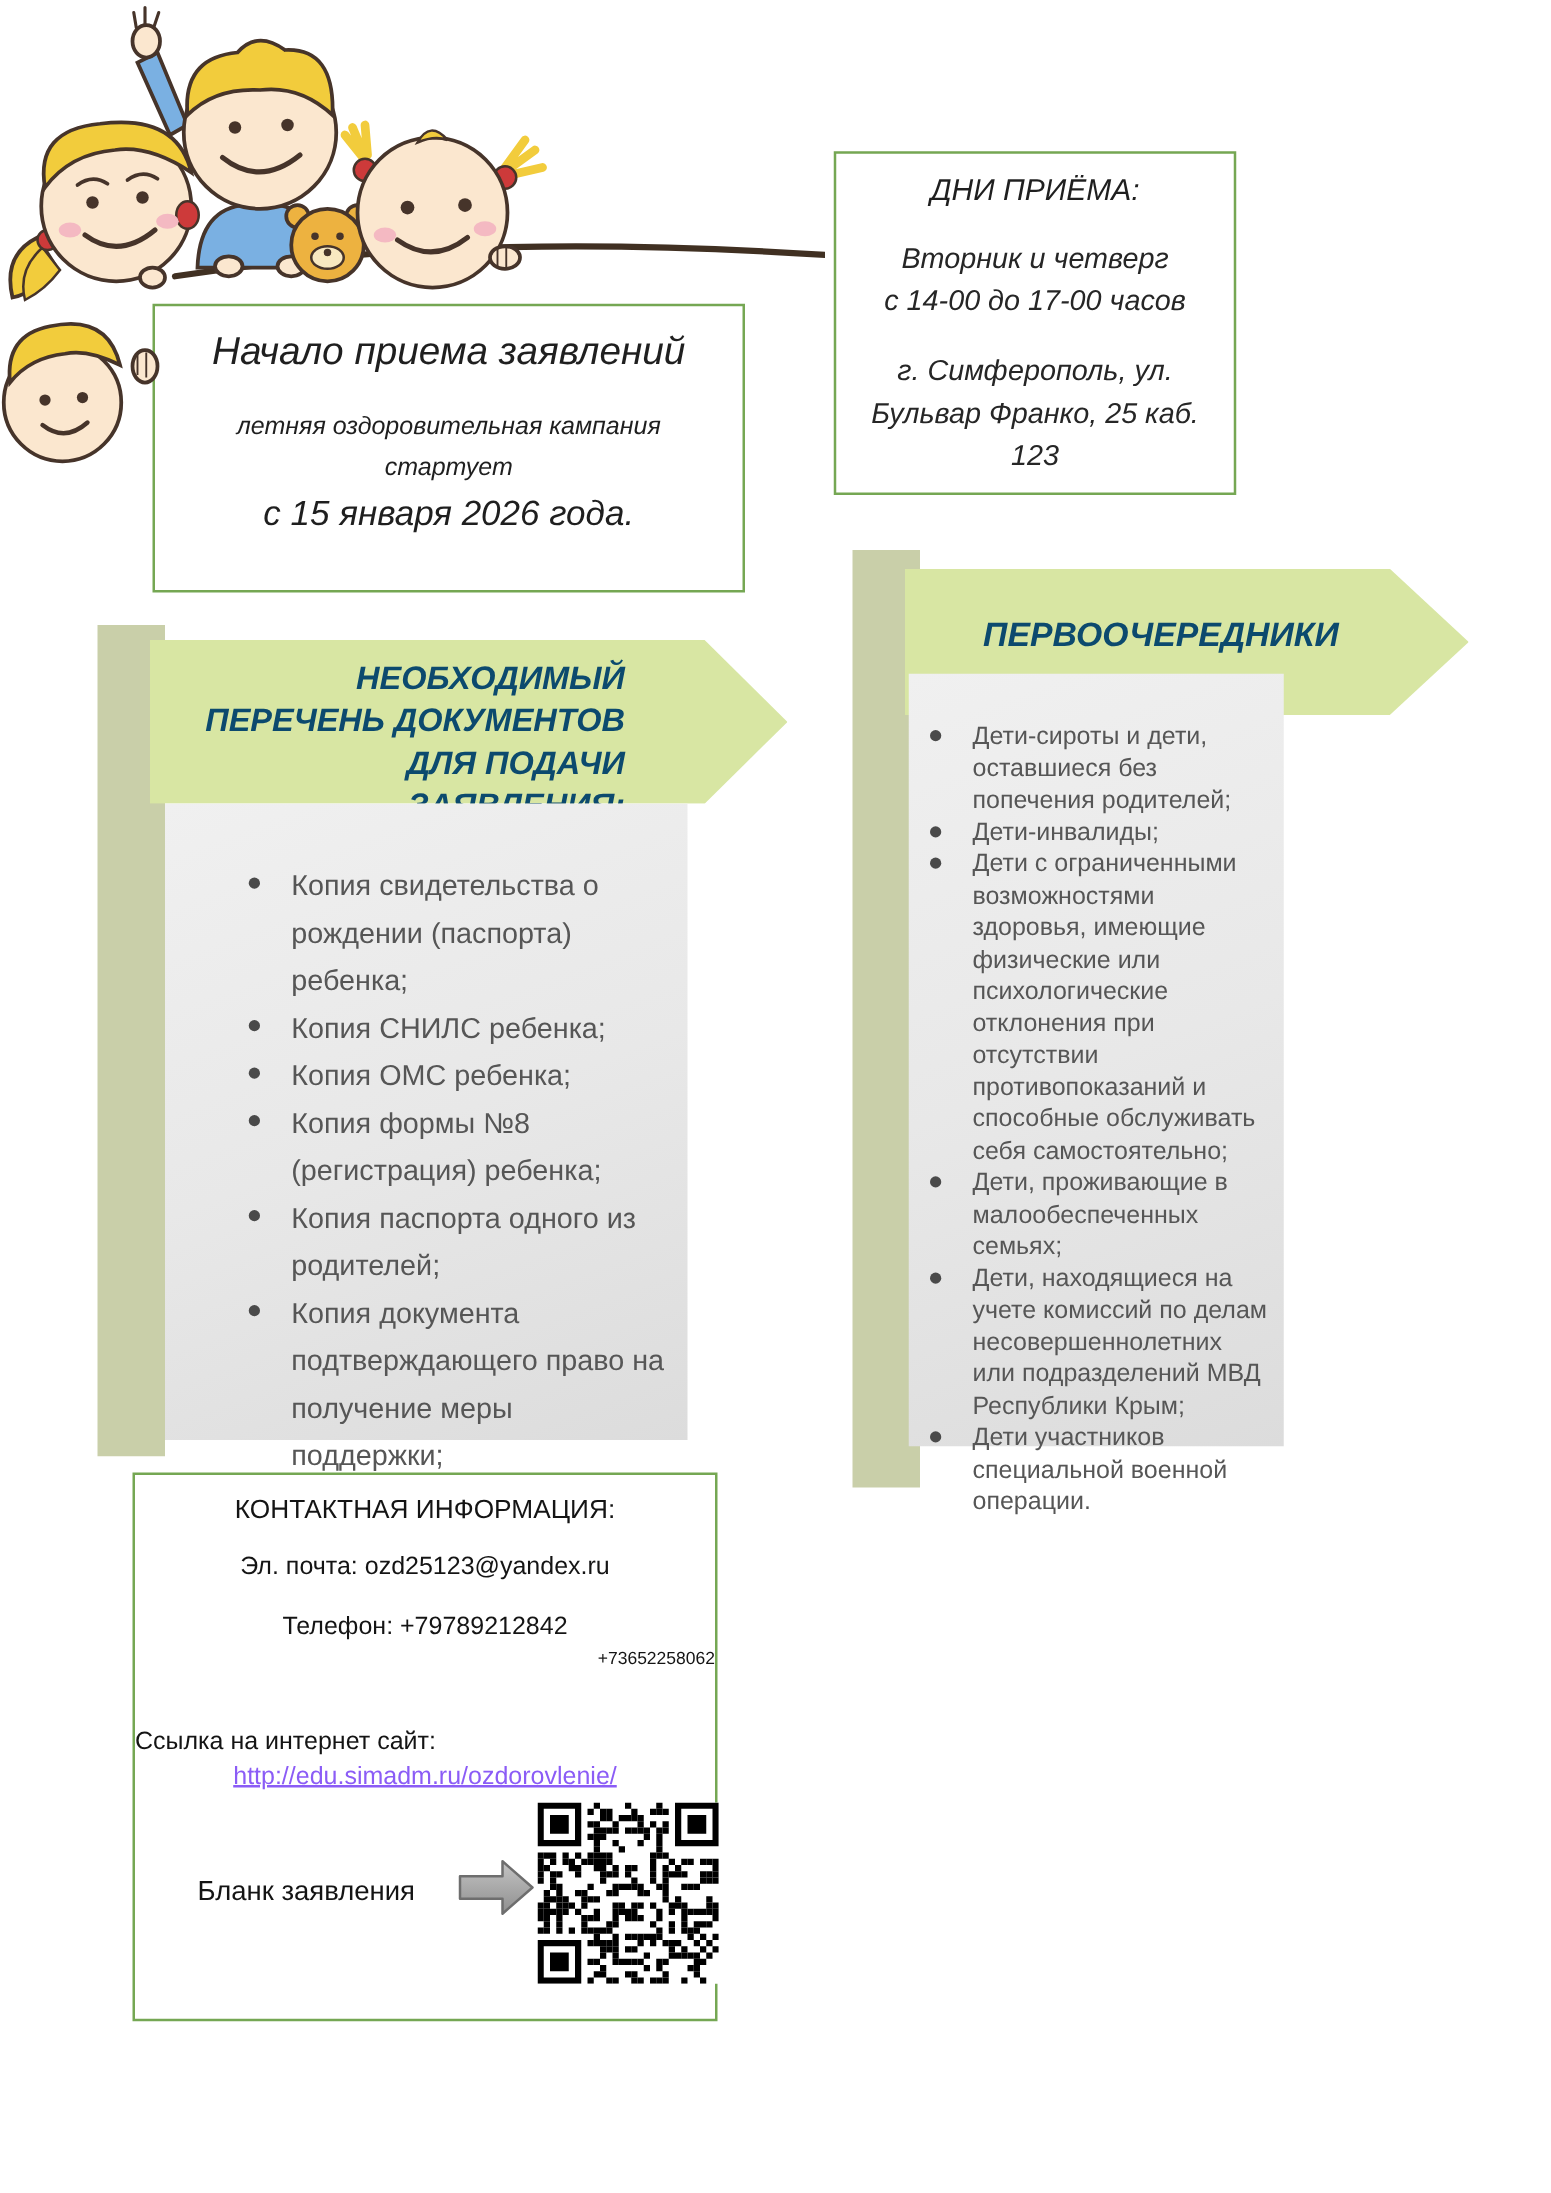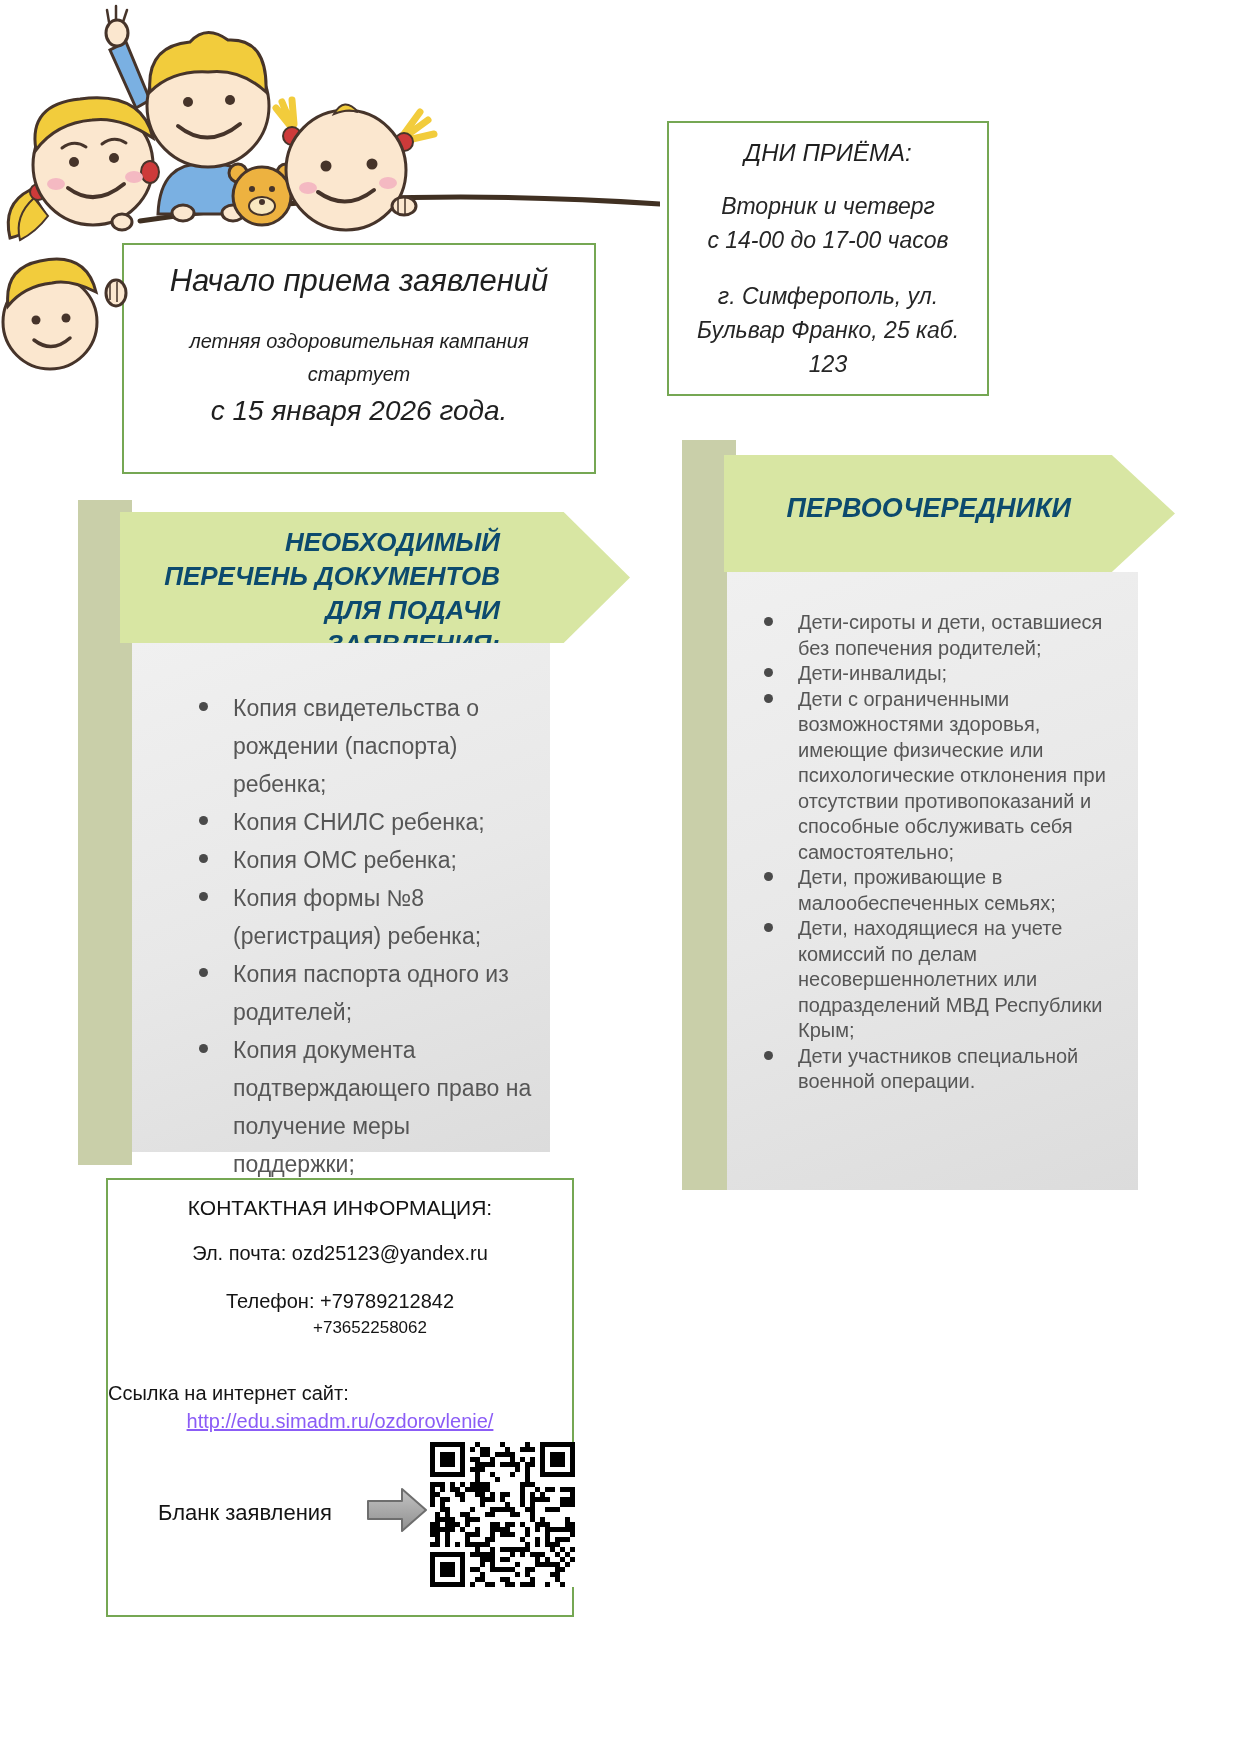--- a/index.html
+++ b/index.html
@@ -36,36 +36,36 @@
   .banner-left{left:120px;top:512px;width:510px;height:131px;
     clip-path:polygon(0 0,87% 0,100% 50%,87% 100%,0 100%);
     font-size:26px;line-height:34px;padding:13px 130px 0 30px;}
   .banner-right{left:724px;top:455px;width:451px;height:117px;
     clip-path:polygon(0 0,86% 0,100% 50%,86% 100%,0 100%);
     font-size:27px;padding:38px 104px 0 30px;}
   
   .panel{position:absolute;z-index:2;
     background:linear-gradient(160deg,#f0f0f0 0%,#e8e8e8 50%,#dcdcdc 100%);}
   .panel-left{left:132px;top:643px;width:418px;height:509px;}
-  .panel-right{left:727px;top:572px;width:391px;height:618px;padding-left:20px;}
+  .panel-right{left:727px;top:539px;width:300px;height:618px;}
   .panel ul{list-style:none;margin:0;}
   .panel-left ul{padding:46px 12px 0 65px;}
   .panel-right ul{padding:38px 10px 0 15px;}
   .panel li{position:relative;color:#565656;}
   .panel-left li{padding-left:36px;font-size:23px;line-height:38px;}
   .panel-right li{padding-left:36px;font-size:20px;line-height:25.5px;}
   .panel li::before{content:"";position:absolute;left:2px;top:13px;width:9px;height:9px;
     border-radius:50%;background:#4a4a4a;}
   .panel-right li::before{top:7px;}
   
   .contact-box{left:106px;top:1178px;width:464px;height:435px;color:#141414;}
   .contact-heading{position:absolute;left:0;right:0;top:16px;text-align:center;font-size:21px;}
   .contact-email{position:absolute;left:0;right:0;top:62px;text-align:center;font-size:20px;}
   .contact-phone1{position:absolute;left:0;right:0;top:110px;text-align:center;font-size:20px;}
-  .contact-phone2{position:absolute;left:60px;right:0;top:138px;text-align:center;font-size:17px;}
+  .contact-phone2{position:absolute;left:60px;right:0;top:138px;text-align:right;font-size:14px;}
   .contact-sitelabel{position:absolute;left:0;right:0;top:202px;text-align:left;font-size:20px;}
   .contact-link-wrap{position:absolute;left:0;right:0;top:230px;text-align:center;font-size:20px;}
   .contact-link-wrap a{color:#8b5cf6;text-decoration:underline;}
   .qr{position:absolute;left:322px;top:262px;width:145px;height:145px;background:#ffffff;}
   .form-label{position:absolute;left:50px;top:320px;font-size:22px;}
   .form-arrow{position:absolute;left:258px;top:306px;width:62px;height:48px;}
 </style>
 </head>
 <body>
 

